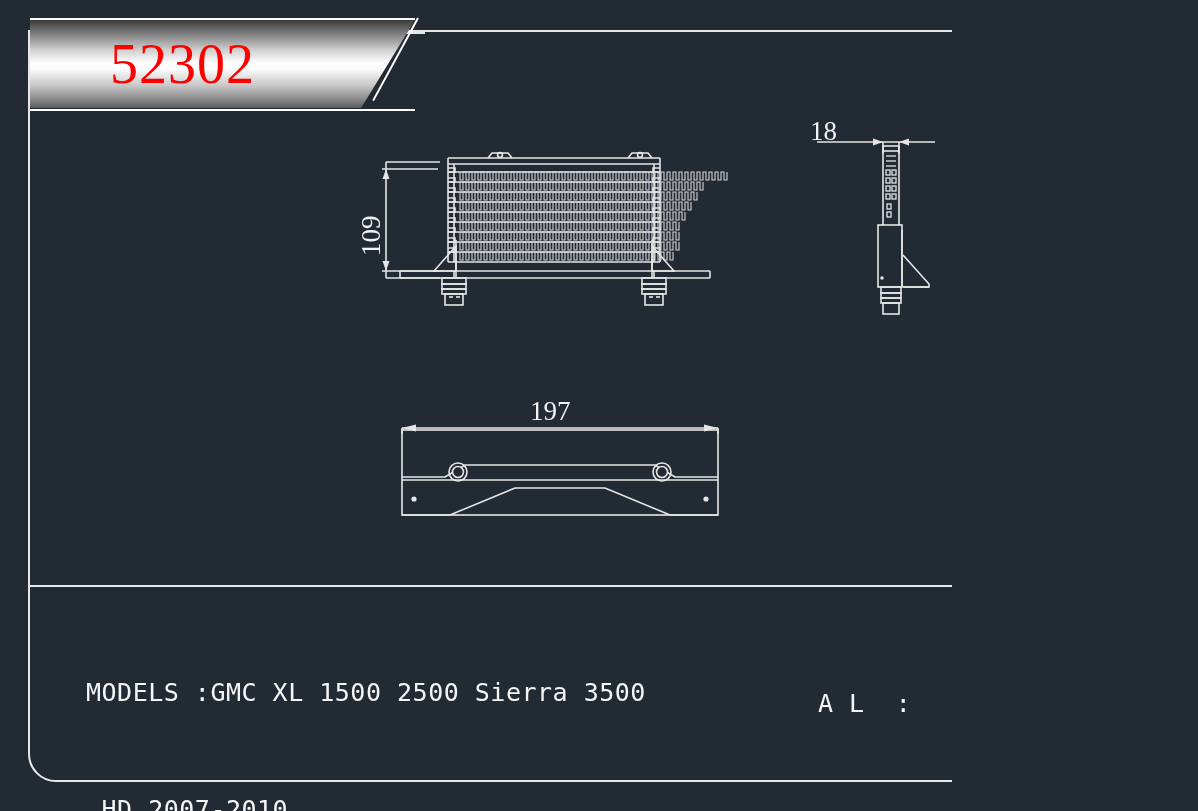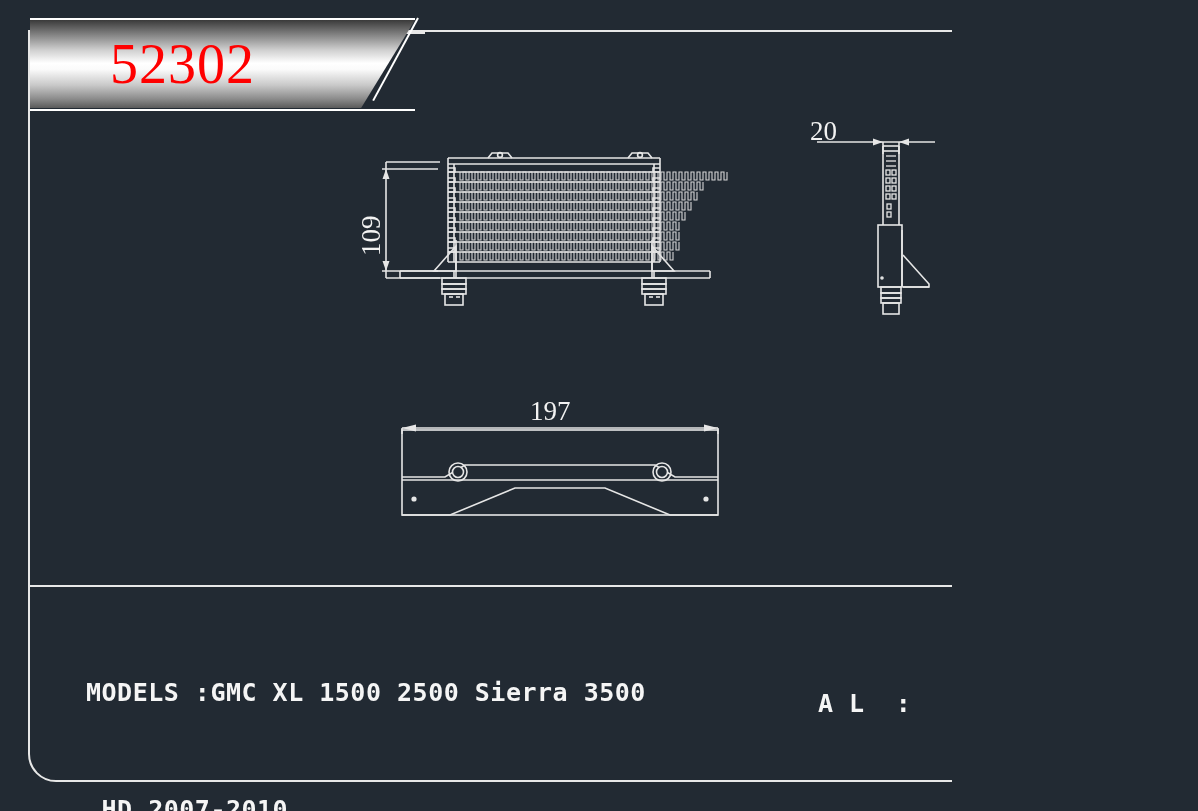--- a/index.html
+++ b/index.html
@@ -129,21 +129,21 @@
     position: absolute;
     font-family: "DejaVu Sans Mono", monospace;
     font-size: 25px;
     color: #f5f5f5;
     line-height: 39px;
     white-space: pre;
     letter-spacing: 0.5px;
   }
   .spec-left { left: 86px; top: 595px; }
   .spec-right { left: 818px; top: 606px; }
-  .spec-line { display: block; font-weight: bold; }
+  .spec-line { display: block; }
 
   svg { display: block; overflow: visible; }
 </style>
 </head>
 <body>
 
 <div id="canvas">
 
   <div class="frame-outer"></div>
   <div class="divider"></div>
@@ -312,21 +312,21 @@
 
         <path d="M108 135 L134 164 L134 167 L108 167"></path>
         <line x1="108" y1="167" x2="134" y2="167"></line>
 
         <rect x="86" y="167" width="20" height="6"></rect>
         <rect x="86" y="173" width="20" height="5"></rect>
         <rect x="86" y="178" width="20" height="5"></rect>
         <rect x="88" y="183" width="16" height="11"></rect>
       </g>
     </svg>
-    <div class="dim-text" style="left:15px; top:-2px;">20</div>
+    <div class="dim-text" style="left:15px; top:-2px;">18</div>
   </div>
 
   <div style="position:absolute; left:390px; top:400px; width:340px; height:130px;">
     <svg width="340" height="130" viewBox="0 0 340 130">
       <g stroke="#e6e6e6" stroke-width="1.6" fill="none">
 
         <line x1="12" y1="28" x2="328" y2="28"></line>
         <polygon points="12,28 26,24.5 26,31.5" fill="#e6e6e6" stroke="none"></polygon>
         <polygon points="328,28 314,24.5 314,31.5" fill="#e6e6e6" stroke="none"></polygon>
         <line x1="12" y1="28" x2="12" y2="34"></line>

